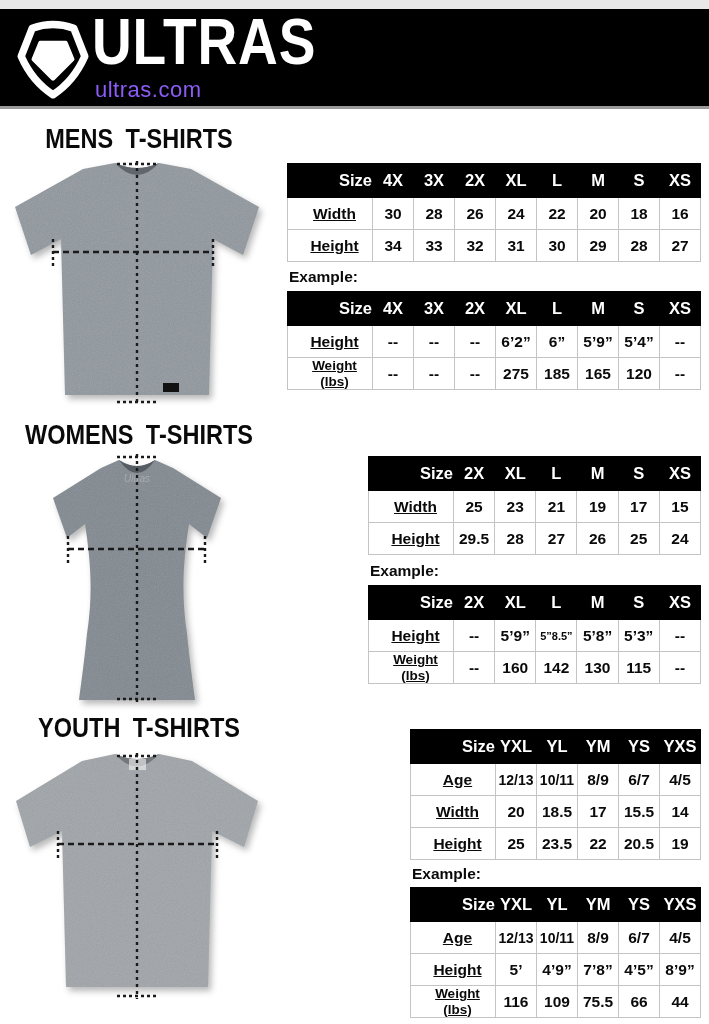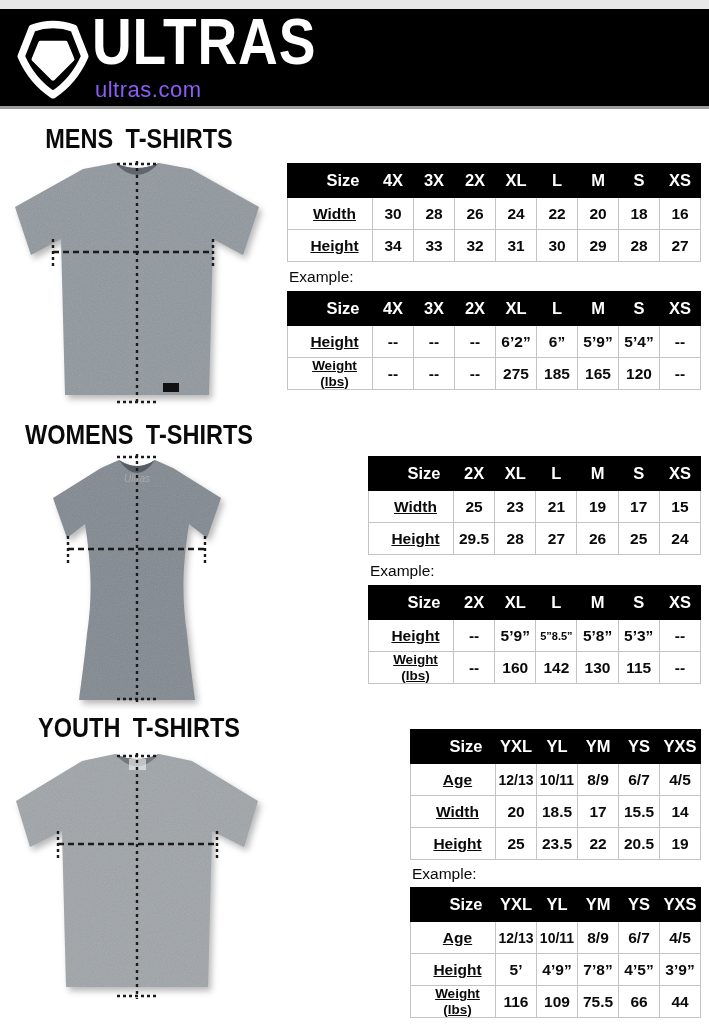--- a/index.html
+++ b/index.html
@@ -32,31 +32,31 @@
   }
   
   .tbl-host{position:absolute;}
   table.size-table{
     border-collapse:collapse;width:100%;table-layout:fixed;
   }
   table.size-table th{
     background:#000;color:#fff;font-size:16.5px;font-weight:700;
     height:34px;text-align:center;border:1px solid #000;padding:0;
   }
-  table.size-table th.lbl{text-align:center;padding-left:26px;}
+  table.size-table th.lbl{text-align:right;padding-left:26px;}
   table.size-table td{
     border:1px solid #c4c4c4;background:#fff;color:#0a0a0a;
     font-weight:700;font-size:15.5px;text-align:center;height:32px;padding:0 1px;
   }
   table.size-table td.lbl{text-align:center;padding-left:10px;text-decoration:underline;}
   table.size-table td.two-line{font-size:13.5px;line-height:1.15;}
   table.size-table td.v-sm{font-size:14px;}
   table.size-table td.v-xs{font-size:11px;}
   .example-label{
-    position:absolute;font-size:15.5px;font-weight:400;
+    position:absolute;font-size:15.5px;font-weight:700;
   }
   
   .shirt-svg{position:absolute;}
   .shirt-g{filter:drop-shadow(3px 4px 3px rgba(0,0,0,0.28));}
   .hidden-defs{position:absolute;width:0;height:0;overflow:hidden;}
 </style>
 </head>
 <body>
 
 <svg class="hidden-defs" aria-hidden="true">
@@ -423,21 +423,21 @@
               <td>8/9</td>
               <td>6/7</td>
               <td>4/5</td>
             </tr>
             <tr>
               <td class="lbl">Height</td>
               <td>5’</td>
               <td>4’9”</td>
               <td>7’8”</td>
               <td>4’5”</td>
-              <td>3’9”</td>
+              <td>8’9”</td>
             </tr>
             <tr>
               <td class="lbl two-line">Weight (lbs)</td>
               <td>116</td>
               <td>109</td>
               <td>75.5</td>
               <td>66</td>
               <td>44</td>
             </tr>
           </tbody>

